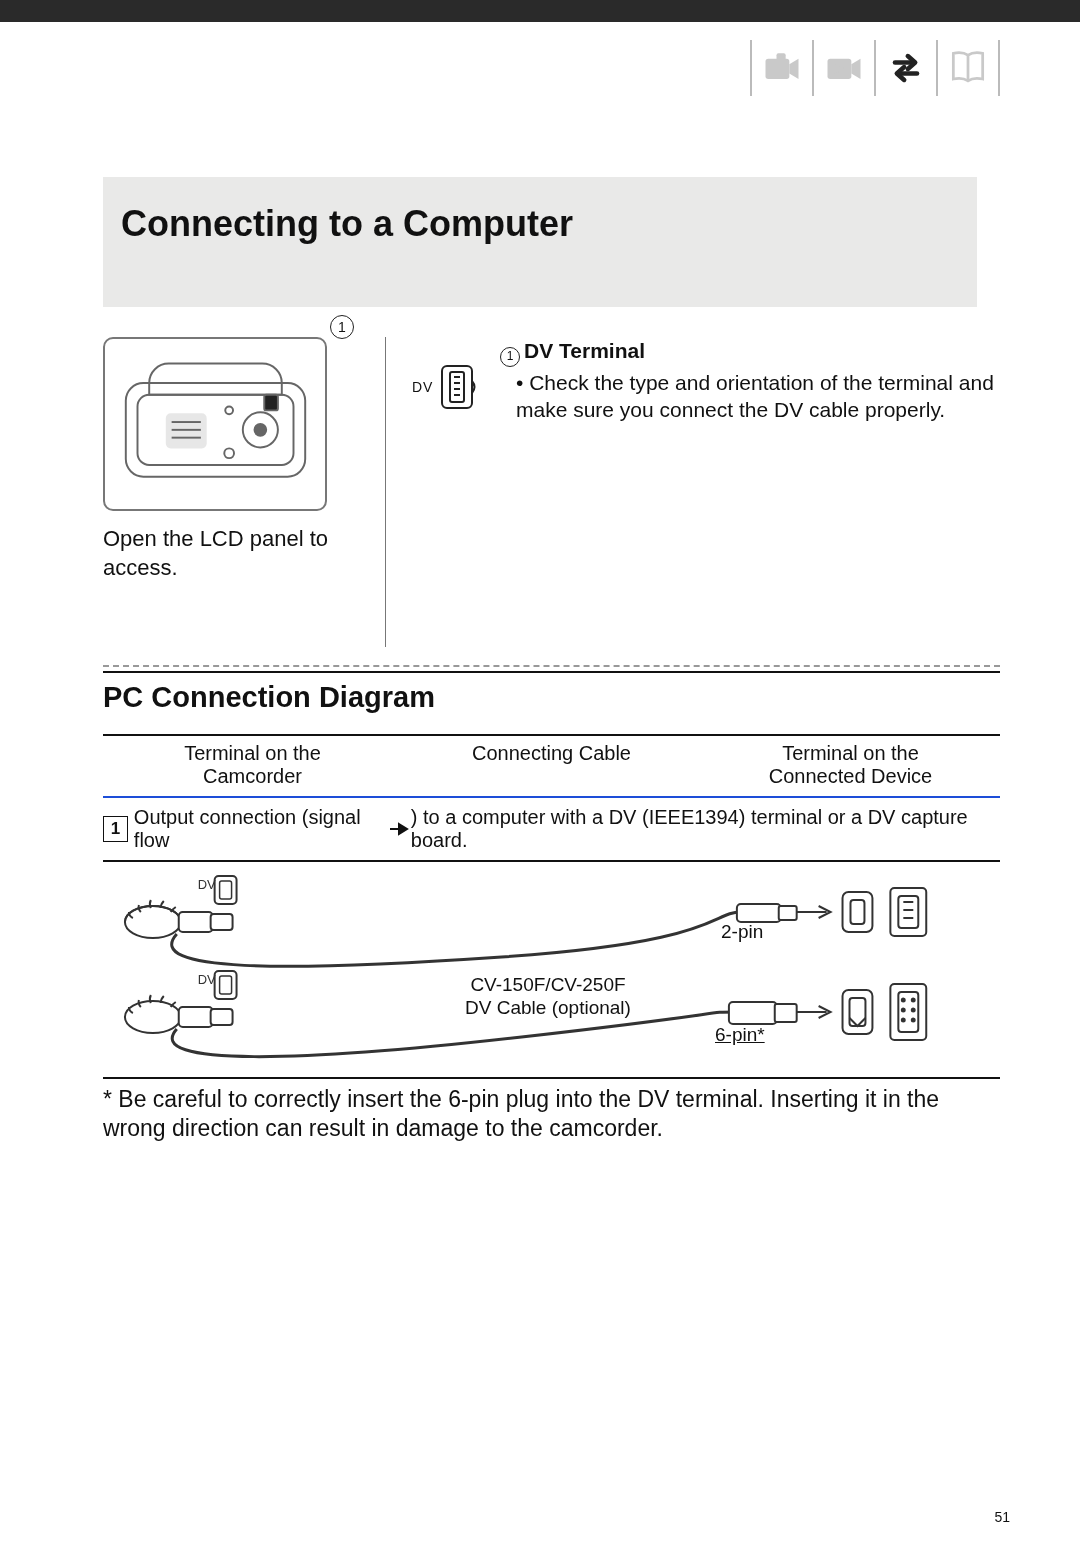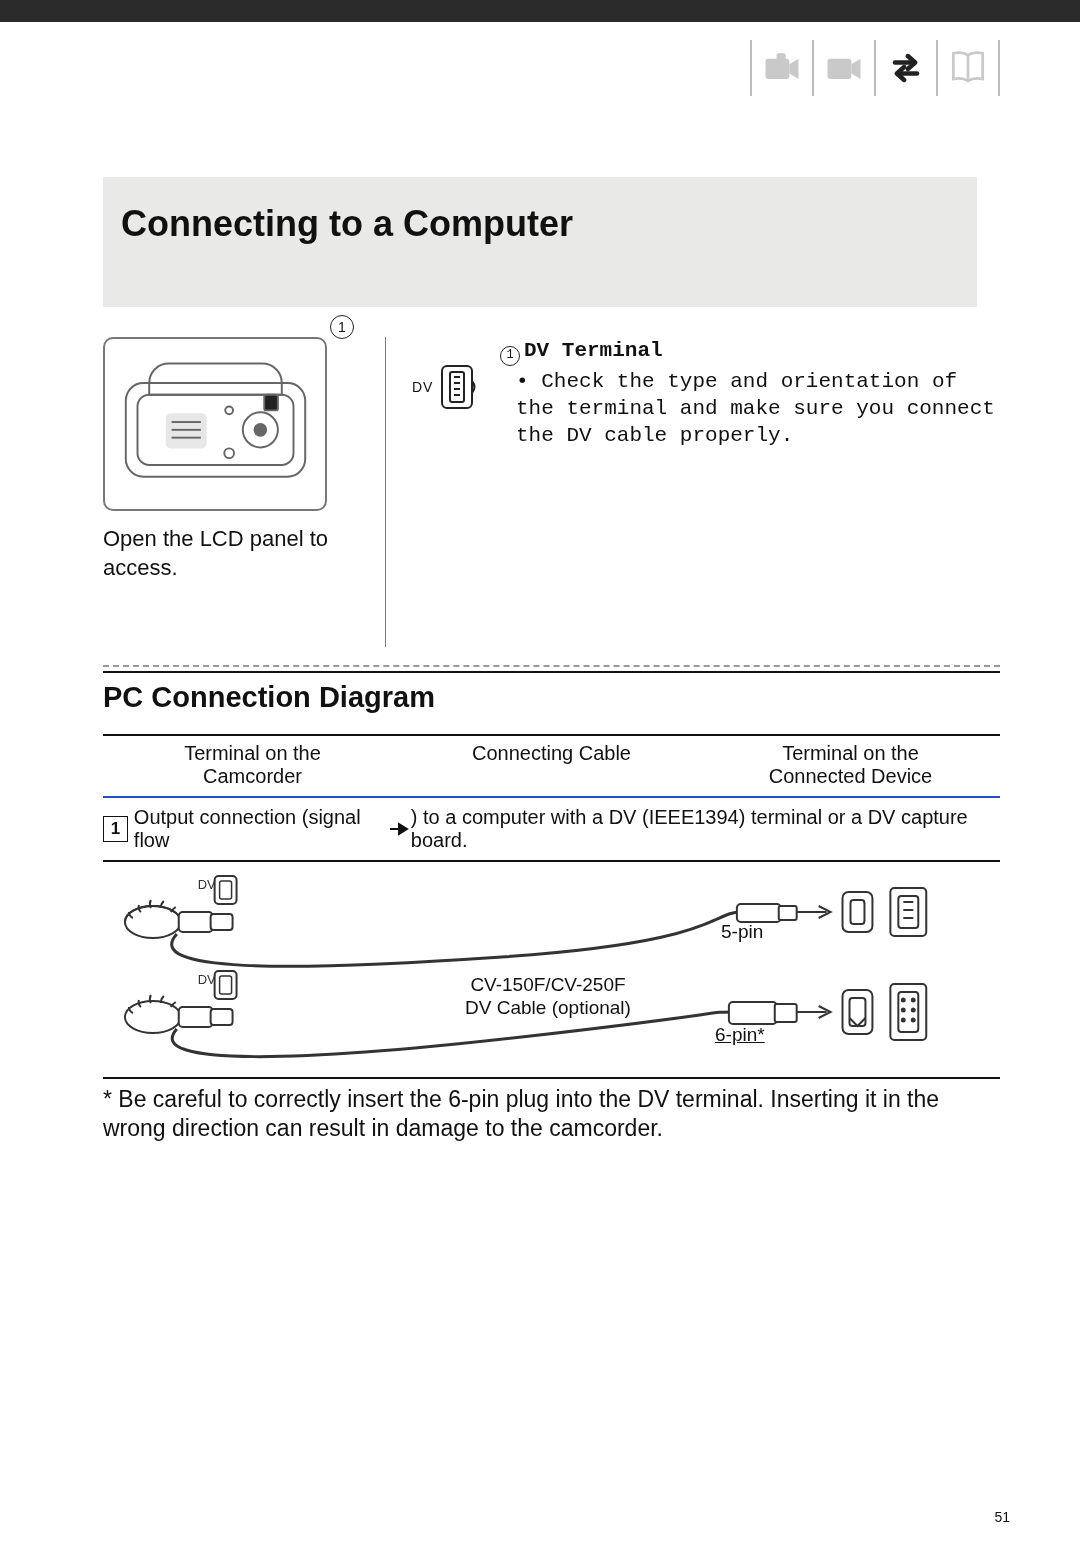--- a/index.html
+++ b/index.html
@@ -47,21 +47,21 @@
   .camcorder-box { border: 2px solid #777; border-radius: 10px; width: 220px; height: 170px; background:#fff; display:flex; align-items:center; justify-content:center; }
   .camcorder-box svg { width: 195px; height: 140px; }
   .lcd-cap { font-size: 22px; margin-top: 14px; line-height: 1.3; }
 
   .mid-div { width: 1px; background:#777; align-self: stretch; margin: 0 26px 0 12px; height: 310px; }
 
   .mid-col { width: 88px; display:flex; align-items:flex-start; justify-content:flex-start; padding-top:28px; }
   .dv-port { display:flex; align-items:center; gap:8px; }
   .dv-port .lbl { font-size: 14px; letter-spacing: 1px; }
 
-  .right-col { flex:1; padding-top: 0; font-size: 21px; line-height: 1.3; font-family: Liberation Mono, monospace; }
+  .right-col { flex:1; padding-top: 0; font-size: 21px; line-height: 1.3; }
   .right-col .heading { font-weight: 700; }
   .right-col ul { margin: 2px 0 0 0; padding-left: 16px; list-style: none; }
   .right-col ul li::before { content:"• "; }
   .right-col ul li { margin-bottom: 2px; }
 
   .callout-num {
     position: absolute; left: 330px; top: 315px;
     width: 22px; height: 22px; border: 1.5px solid #222; border-radius: 50%;
     display:flex; align-items:center; justify-content:center;
     font-size: 14px; background:#fff;
@@ -319,20 +319,20 @@
           <circle cx="813" cy="148" r="1.5" fill="#333"></circle>
         <circle cx="803" cy="158" r="1.5" fill="#333"></circle>
           <circle cx="813" cy="158" r="1.5" fill="#333"></circle>
       </g>
     </svg>
 
     <div class="cable-lbl" style="left:330px; top:80px; width:230px;margin-top:32px;">
       <span>CV-150F/CV-250F</span><br>
       <span>DV Cable (optional)</span>
     </div>
-    <div class="cable-lbl" style="left:618px; top:59px;">5-pin</div>
+    <div class="cable-lbl" style="left:618px; top:59px;">2-pin</div>
     <div class="cable-lbl" style="left:612px; top:162px;text-decoration:underline;">6-pin*</div>
   </div>
 </div>
 
 <div class="footnote">*  Be careful to correctly insert the 6-pin plug into the DV terminal. Inserting it in the wrong direction can result in damage to the camcorder.</div>
 
 <div class="page-num">51</div>
 
 </body></html>

